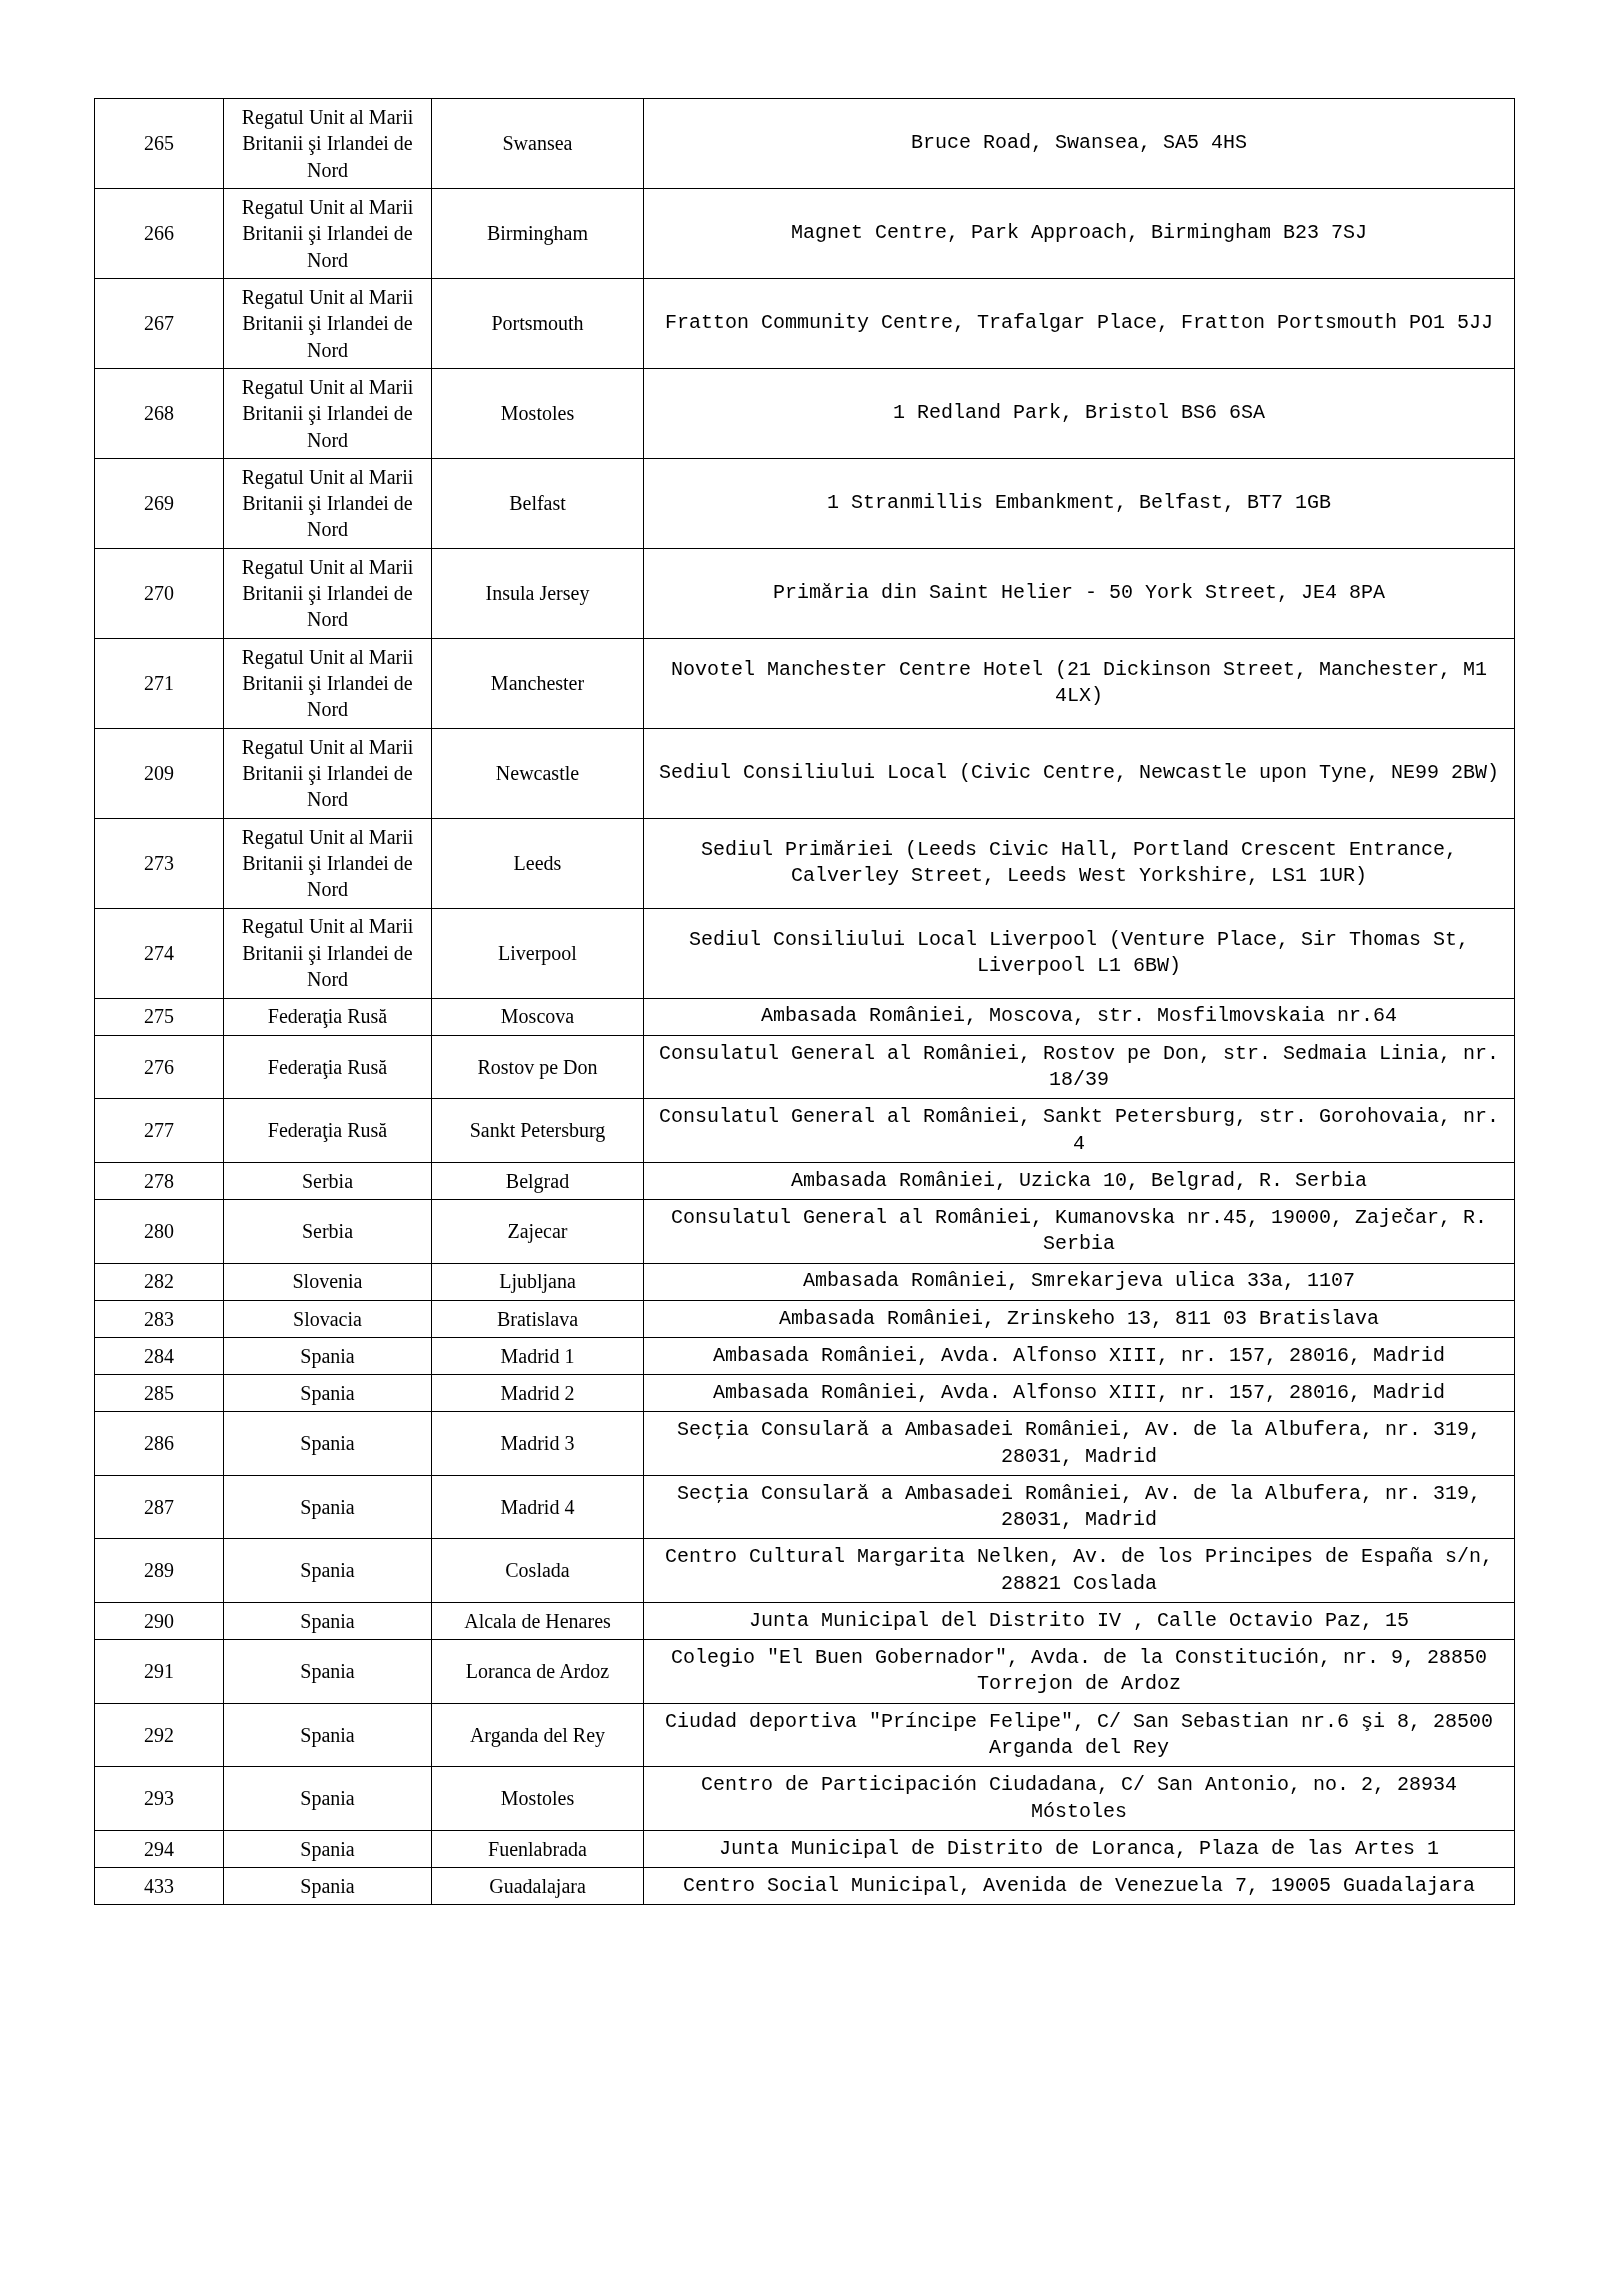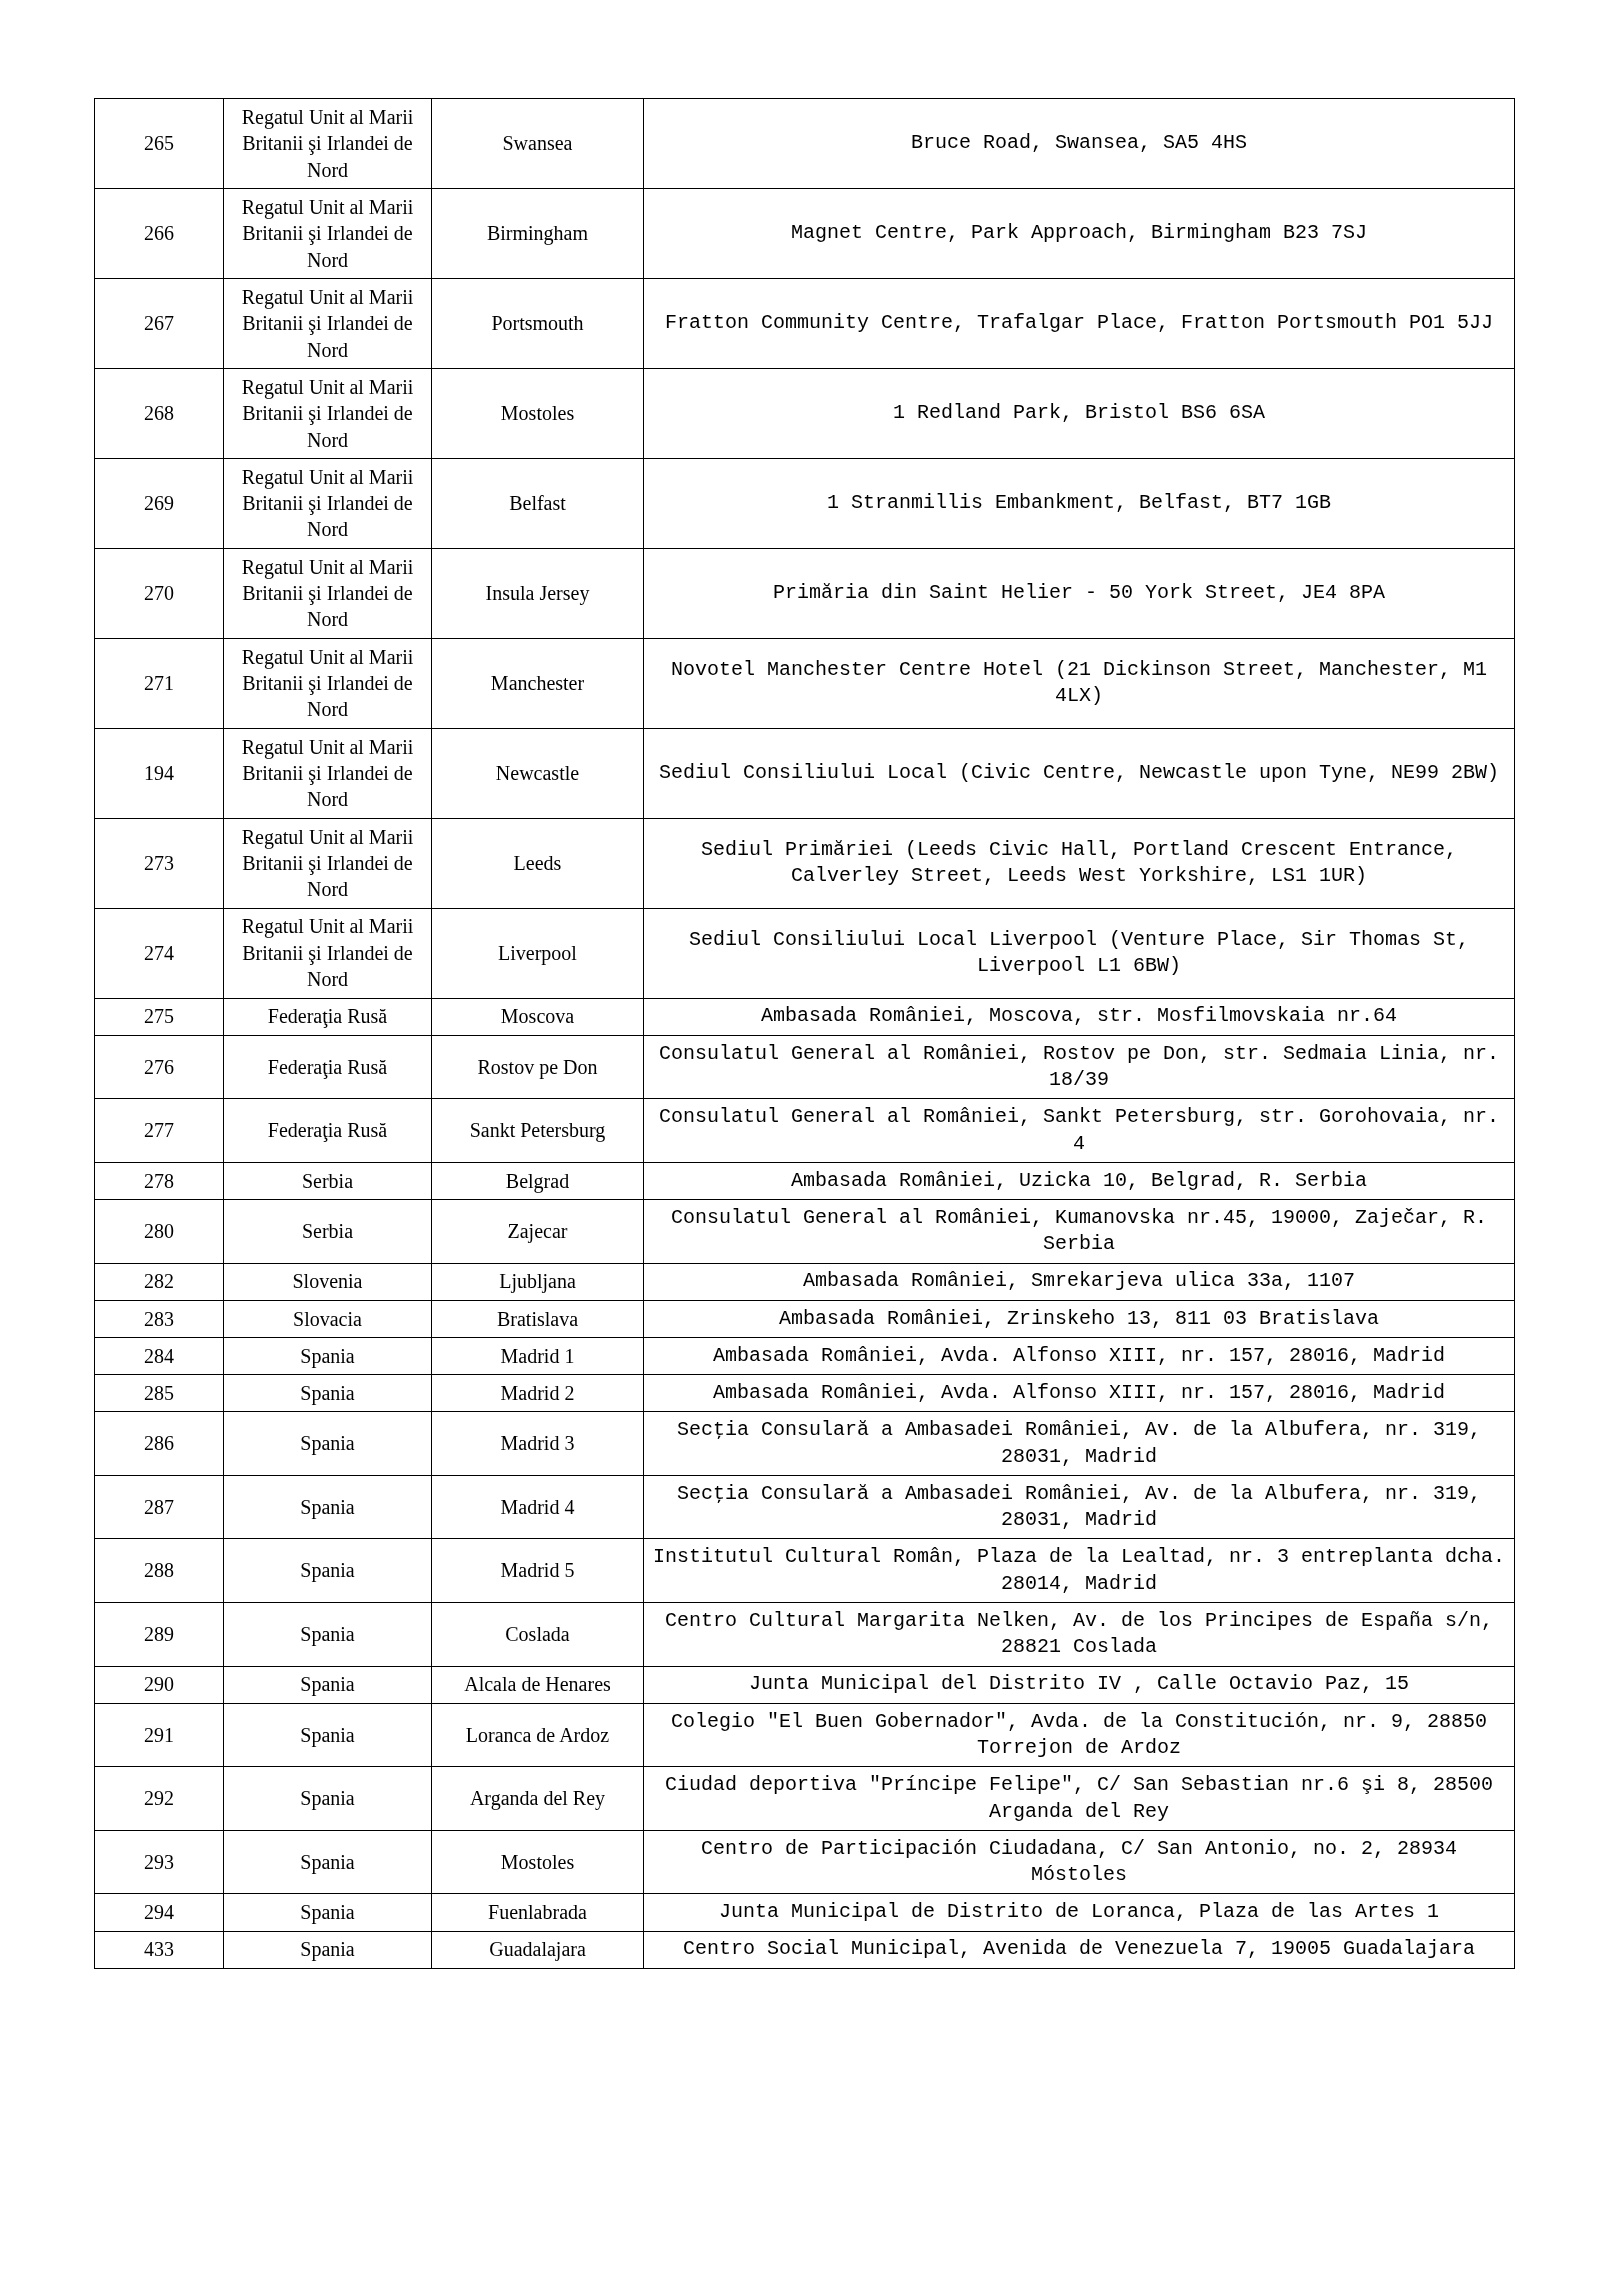--- a/index.html
+++ b/index.html
@@ -96,21 +96,21 @@
           <td class="city">Insula Jersey</td>
           <td class="addr">Primăria din Saint Helier - 50 York Street, JE4 8PA</td>
         </tr>
         <tr>
           <td class="idx">271</td>
           <td class="ctry">Regatul Unit al Marii Britanii şi Irlandei de Nord</td>
           <td class="city">Manchester</td>
           <td class="addr">Novotel Manchester Centre Hotel (21 Dickinson Street, Manchester, M1 4LX)</td>
         </tr>
         <tr>
-          <td class="idx">194</td>
+          <td class="idx">209</td>
           <td class="ctry">Regatul Unit al Marii Britanii şi Irlandei de Nord</td>
           <td class="city">Newcastle</td>
           <td class="addr">Sediul Consiliului Local (Civic Centre, Newcastle upon Tyne, NE99 2BW)</td>
         </tr>
         <tr>
           <td class="idx">273</td>
           <td class="ctry">Regatul Unit al Marii Britanii şi Irlandei de Nord</td>
           <td class="city">Leeds</td>
           <td class="addr">Sediul Primăriei (Leeds Civic Hall, Portland Crescent Entrance, Calverley Street, Leeds West Yorkshire, LS1 1UR)</td>
         </tr>
@@ -180,26 +180,20 @@
           <td class="city">Madrid 3</td>
           <td class="addr">Secţia Consulară a Ambasadei României, Av. de la Albufera, nr. 319, 28031, Madrid</td>
         </tr>
         <tr>
           <td class="idx">287</td>
           <td class="ctry">Spania</td>
           <td class="city">Madrid 4</td>
           <td class="addr">Secţia Consulară a Ambasadei României, Av. de la Albufera, nr. 319, 28031, Madrid</td>
         </tr>
         <tr>
-          <td class="idx">288</td>
-          <td class="ctry">Spania</td>
-          <td class="city">Madrid 5</td>
-          <td class="addr">Institutul Cultural Român, Plaza de la Lealtad, nr. 3 entreplanta dcha. 28014, Madrid</td>
-        </tr>
-        <tr>
           <td class="idx">289</td>
           <td class="ctry">Spania</td>
           <td class="city">Coslada</td>
           <td class="addr">Centro Cultural Margarita Nelken, Av. de los Principes de España s/n, 28821 Coslada</td>
         </tr>
         <tr>
           <td class="idx">290</td>
           <td class="ctry">Spania</td>
           <td class="city">Alcala de Henares</td>
           <td class="addr">Junta Municipal del Distrito IV , Calle Octavio Paz, 15</td>

